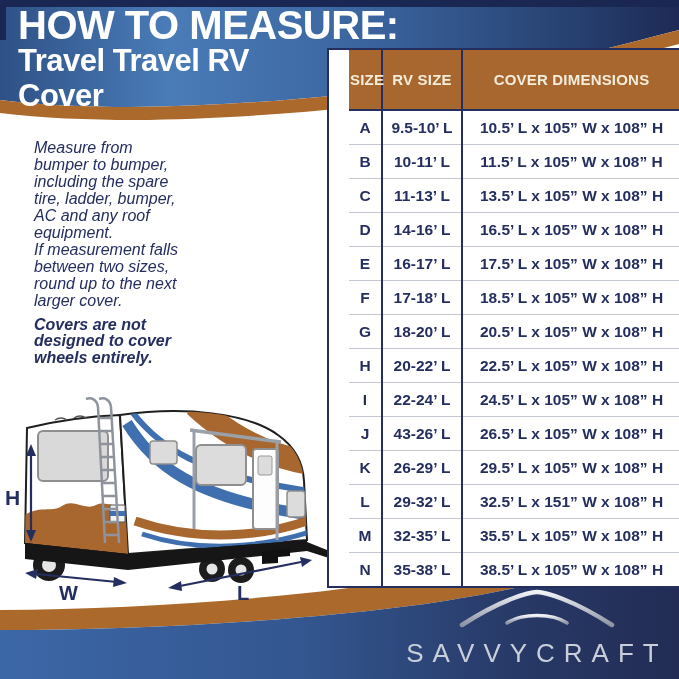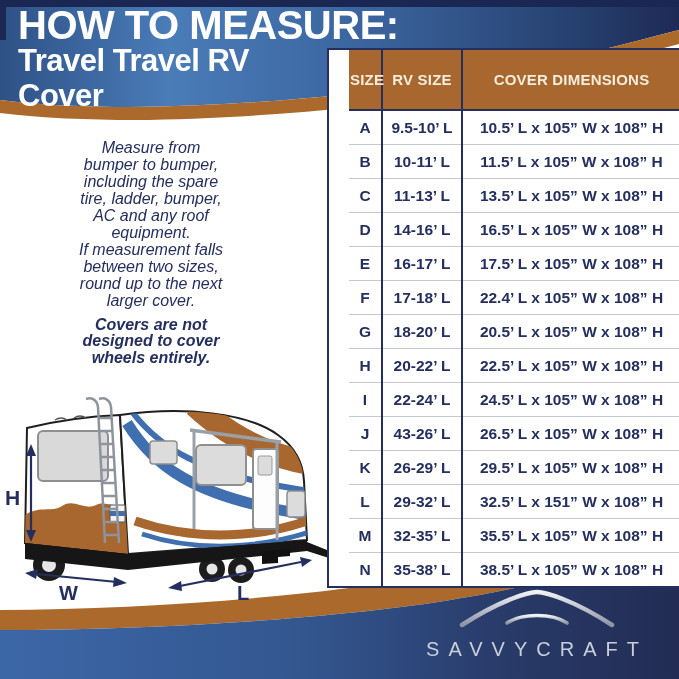--- a/index.html
+++ b/index.html
@@ -13,40 +13,40 @@
   .title{
     position:absolute;left:18px;top:8px;z-index:2;color:#ffffff;
     font-weight:bold;line-height:35px;letter-spacing:-0.5px;
   }
   .title .l1{font-size:40px;}
   .title .l2{font-size:31px;}
   .title .l3{font-size:31px;}
   
   .instructions{
     position:absolute;left:34px;top:140px;width:234px;z-index:2;
-    text-align:center;color:#242e5f;
+    text-align:left;color:#242e5f;
   }
   .instructions .measure{
     font-style:italic;font-size:16px;line-height:1.06;white-space:pre-line;
   }
   .instructions .note{
     margin-top:7px;font-style:italic;font-weight:bold;font-size:16px;
     line-height:1.06;white-space:pre-line;
   }
   
   .rv-svg{position:absolute;left:0;top:393px;z-index:2;}
   
   .band-svg{position:absolute;left:0;top:480px;z-index:1;}
   .logo{
     position:absolute;left:405px;top:589px;width:264px;z-index:2;
     text-align:center;
   }
   .logo .arc{margin:0 auto;}
   .brand-name{
-    margin-top:9px;font-size:20px;font-weight:normal;color:#c9cfda;
+    margin-top:9px;font-size:26px;font-weight:normal;color:#c9cfda;
     letter-spacing:9px;white-space:nowrap;
   }
   
   .size-table{
     position:absolute;left:327px;top:48px;z-index:3;background:#ffffff;
     border:2px solid #242e5f;
     padding-left:20px;
   }
   table{border-collapse:collapse;table-layout:fixed;width:331px;}
   col.c-size{width:33px;}
@@ -279,21 +279,21 @@
             <td>16.5’ L x 105” W x 108” H</td>
           </tr>
           <tr>
             <td>E</td>
             <td>16-17’ L</td>
             <td>17.5’ L x 105” W x 108” H</td>
           </tr>
           <tr>
             <td>F</td>
             <td>17-18’ L</td>
-            <td>22.4’ L x 105” W x 108” H</td>
+            <td>18.5’ L x 105” W x 108” H</td>
           </tr>
           <tr>
             <td>G</td>
             <td>18-20’ L</td>
             <td>20.5’ L x 105” W x 108” H</td>
           </tr>
           <tr>
             <td>H</td>
             <td>20-22’ L</td>
             <td>22.5’ L x 105” W x 108” H</td>

